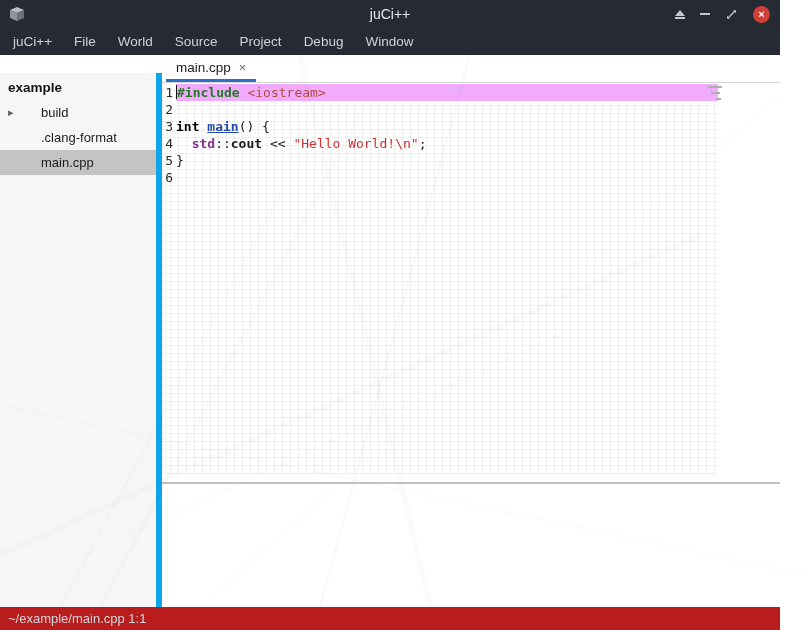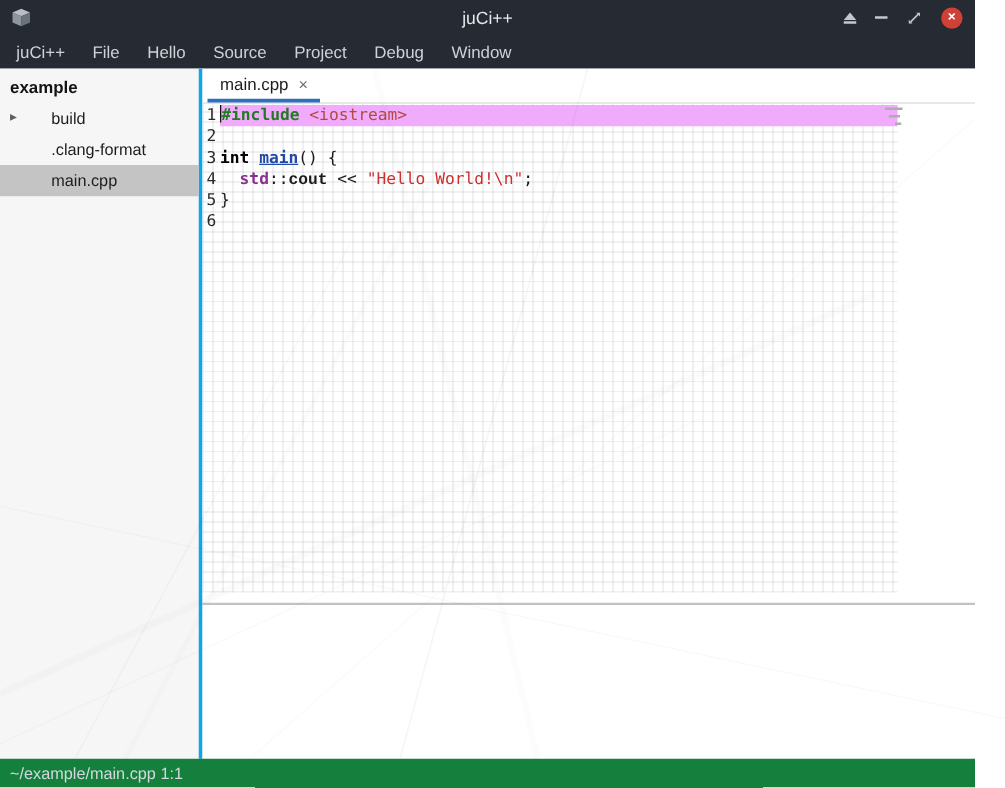--- a/index.html
+++ b/index.html
@@ -20,21 +20,21 @@
   .min-bar { width:10px; height:2px; background:#c3c8ce; }
   .close { width:17px; height:17px; border-radius:50%; background:#cf4036; color:#ffffff; font-size:11px; line-height:17px; font-weight:bold; }
 
   
   .menubar { height:27px; background:#262b33; display:flex; align-items:center; padding-left:2px; flex:0 0 auto; }
   .menu-item { color:#ced2d7; font-size:13.5px; padding:4px 11px; cursor:default; }
 
   
   .content { flex:1 1 auto; display:flex; min-height:0; background:#ffffff; }
 
-  .sidebar { width:162px; flex:0 0 162px; background:#f6f6f6; border-right:3px solid #0ea5e9; }
+  .sidebar { width:162px; flex:0 0 162px; background:#f6f6f6; border-right:6px solid #0ea5e9;margin-top:18px; }
   .sidebar-header { font-weight:bold; font-size:13.5px; color:#141414; padding:7px 8px 5px 8px; }
   .tree-item { position:relative; height:25px; line-height:25px; font-size:13px; color:#1d1d1d; cursor:default; }
   .tree-item .arrow { position:absolute; left:8px; top:0; font-size:11px; color:#606060; }
   .tree-item .tree-label { display:block; padding-left:41px; }
   .tree-item.selected { background:#c4c4c4; }
 
   .main { flex:1 1 auto; display:flex; flex-direction:column; min-width:0; }
 
   
   .tabbar { height:28px; flex:0 0 28px; background:#ffffff; border-bottom:1px solid #d5d5d5; display:flex; align-items:stretch; padding-left:4px; }
@@ -53,35 +53,35 @@
   .ln { width:14px; flex:0 0 14px; text-align:right; padding-right:3px; color:#2b2b2b; }
   .code { flex:1 1 auto; white-space:pre; color:#1a1a1a; }
   .code.hl { background:#f0abfc; }
   .caret { display:inline-block; width:0; border-left:1px solid #111; height:14px; vertical-align:-2px; }
 
   .tok-preproc { color:#227a22; font-weight:bold; }
   .tok-string-include { color:#b34a3f; }
   .tok-type { color:#000000; font-weight:bold; }
   .tok-function { color:#2149a8; font-weight:bold;text-decoration:underline; }
   .tok-namespace { color:#88308f; font-weight:bold; }
-  .tok-member { color:#1a1a1a; font-weight:bold;font-family:Liberation Mono, monospace; }
+  .tok-member { color:#1a1a1a; font-weight:bold; }
   .tok-string { color:#cf2f2f; }
   .tok-plain { color:#1a1a1a; }
 
   .scroll-marks { position:absolute; top:3px; right:58px; display:flex; flex-direction:column; align-items:flex-start; gap:4px; }
   .scroll-marks i { display:block; height:2px; background:#adadad; }
   .scroll-marks i:nth-child(1){ width:14px; }
   .scroll-marks i:nth-child(2){ width:9px; margin-left:3px; }
   .scroll-marks i:nth-child(3){ width:5px; margin-left:8px; }
 
   .splitter { height:2px; flex:0 0 2px; background:#c2c2c2; cursor:row-resize; }
   .output { flex:1 1 auto; background:#ffffff; }
 
   
-  .statusbar { height:23px; flex:0 0 23px; background:#15803d; color:#d4d8dc; font-size:13px; line-height:23px; padding-left:8px; }
+  .statusbar { height:23px; flex:0 0 23px; background:#b91c1c; color:#d4d8dc; font-size:13px; line-height:23px; padding-left:8px; }
 
   
   .artwork { position:absolute; left:0; top:55px; width:804px; height:552px; pointer-events:none; z-index:40; }
 </style>
 </head>
 <body>
 
 <div class="window">
 
   <div class="titlebar">
@@ -110,21 +110,21 @@
       </span>
       <span class="wbtn close">
         <span>×</span>
       </span>
     </div>
   </div>
 
   <nav class="menubar">
       <span class="menu-item">juCi++</span>
       <span class="menu-item">File</span>
-      <span class="menu-item">Hello</span>
+      <span class="menu-item">World</span>
       <span class="menu-item">Source</span>
       <span class="menu-item">Project</span>
       <span class="menu-item">Debug</span>
       <span class="menu-item">Window</span>
     </nav>
 
   <div class="content">
     <aside class="sidebar">
       <div class="sidebar-header">example</div>
       <div class="file-tree">

